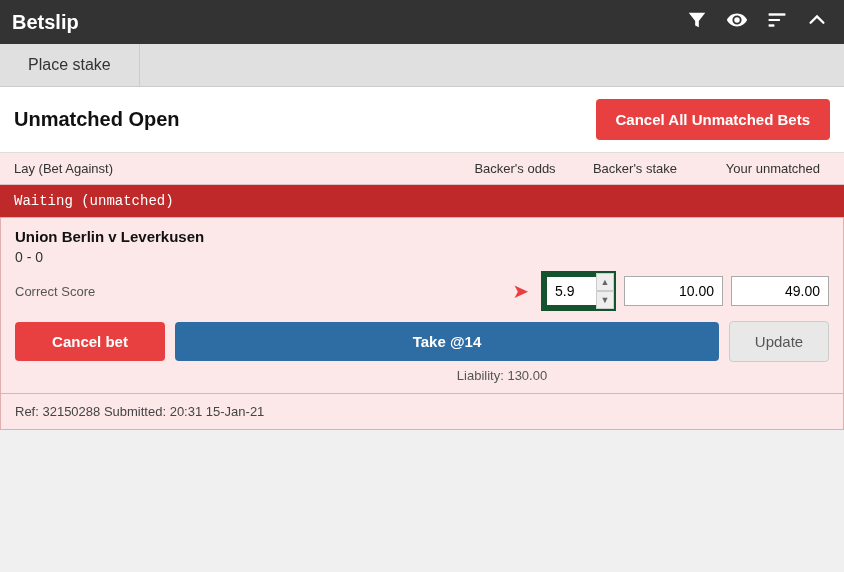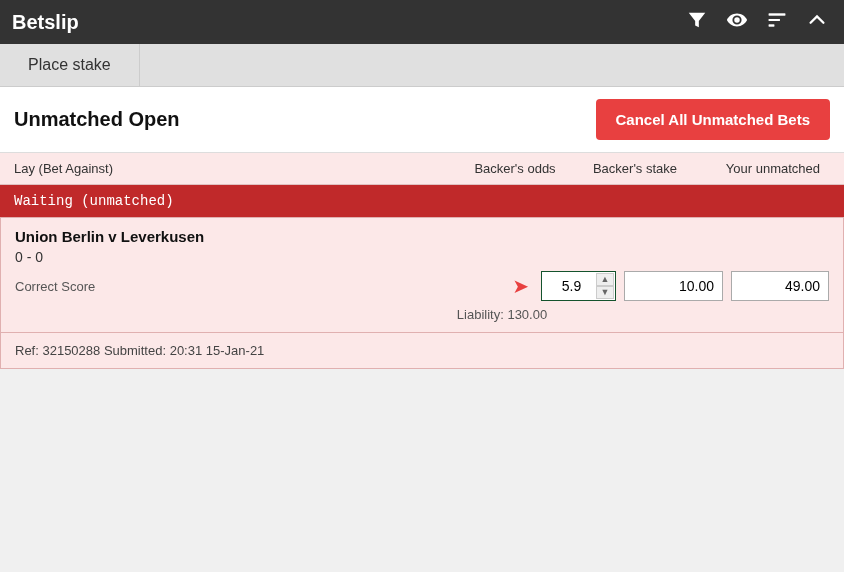--- a/index.html
+++ b/index.html
@@ -131,23 +131,23 @@
     }
     .odds-input-wrapper {
       display: flex;
       align-items: center;
       position: relative;
     }
     .odds-input {
       width: 75px;
       padding: 6px 22px 6px 8px;
       font-size: 14px;
-      border: 1px solid #14532d;
-      background: white;
-      text-align: center;
+      border: 6px solid #14532d;
+      background: white;
+      text-align: left;
     }
     .odds-spinners {
       display: flex;
       flex-direction: column;
       position: absolute;
       right: 2px;
       top: 2px;
       bottom: 2px;
     }
     .spin-btn {
@@ -321,20 +321,25 @@
                 <button class="spin-btn">▼</button>
               </div>
             </div>
             <input class="stake-input" type="text" value="10.00" style="">
             <input class="liability-input" type="text" value="49.00" style="">
           </div>
         </div>
       </div>
     </div>
 
+    <div class="action-row">
+      <button class="cancel-bet-btn">Cancel bet</button>
+      <button class="take-btn">Take @14</button>
+      <button class="update-btn">Update</button>
+    </div>
     <div class="liability-label">Liability: 130.00</div>
   </div>
 
   <div class="ref-footer">
     <span>Ref: 32150288 Submitted: 20:31 15-Jan-21</span>
   </div>
 
 </div>
 
 </body></html>

